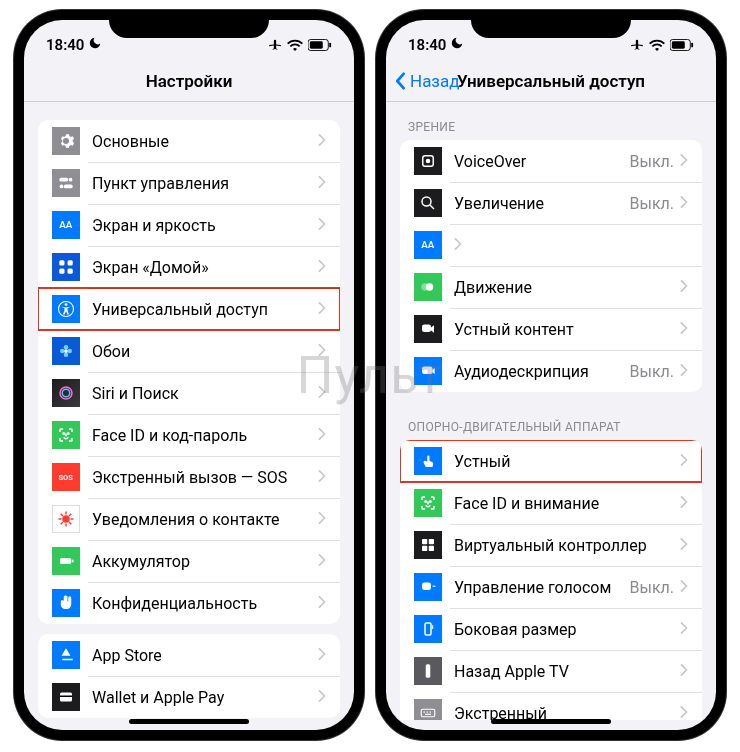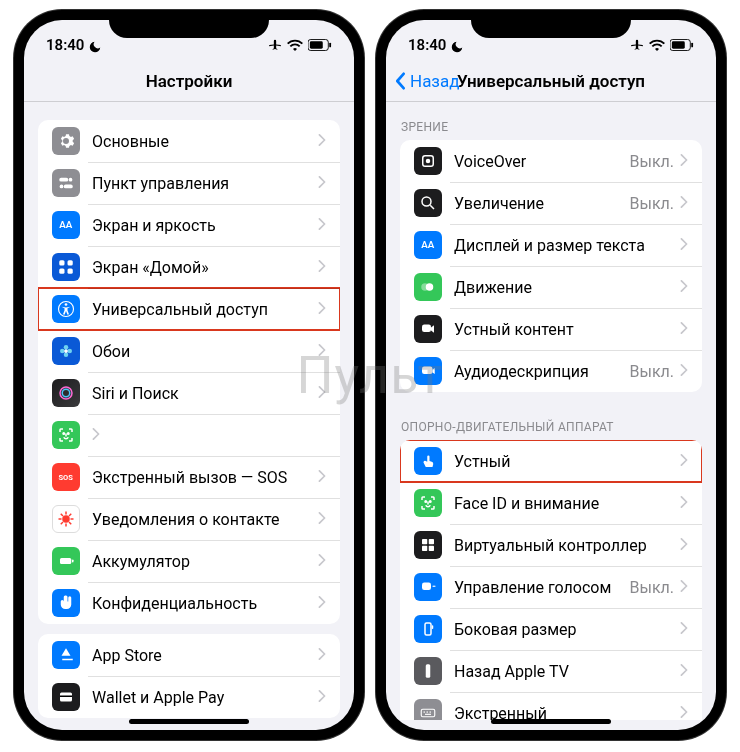--- a/index.html
+++ b/index.html
@@ -48,21 +48,21 @@
   }
   .status-bar {
     display: flex;
     justify-content: space-between;
     align-items: center;
     padding: 10px 22px 0;
     height: 40px;
     font-size: 15px;
     font-weight: 600;
   }
-  .status-left { display: flex; align-items: flex-end; gap: 4px; }
+  .status-left { display: flex; align-items: flex-start; gap: 4px; }
   .status-right { display: flex; align-items: center; gap: 5px; }
   .status-right svg { display: block; }
   .nav-bar {
     height: 42px;
     display: flex;
     align-items: center;
     justify-content: center;
     position: relative;
     border-bottom: 0.5px solid rgba(0,0,0,0.15);
     background: #f2f2f7;
@@ -81,21 +81,21 @@
   }
   .content {
     overflow-y: hidden;
     height: calc(100% - 40px - 42px - 10px);
     padding-bottom: 0;
   }
   .section-header {
     font-size: 12px;
     color: #8a8a8e;
     text-transform: uppercase;
-    padding: 18px 15px 6px;
+    padding: 18px 22px 6px;
     letter-spacing: 0.3px;
   }
   .group {
     background: #fff;
     margin: 10px 14px;
     border-radius: 10px;
     overflow: hidden;
   }
   .group.first { margin-top: 18px; }
   .row {
@@ -115,21 +115,21 @@
     background: rgba(0,0,0,0.12);
   }
   .row.highlighted {
     outline: 2px solid #d9381e;
     outline-offset: -1px;
     z-index: 2;
   }
   .icon {
     width: 28px;
     height: 28px;
-    border-radius: 6px;
+    border-radius: 0;
     margin-right: 12px;
     flex-shrink: 0;
     display: flex;
     align-items: center;
     justify-content: center;
     color: #fff;
     font-size: 14px;
   }
   .label {
     flex: 1;
@@ -316,20 +316,21 @@
   </div>
           <div class="row">
     <div class="icon bg-green">
               <svg viewBox="0 0 24 24" fill="none" stroke="#fff" stroke-width="2">
                 <path d="M4 8V5a1 1 0 011-1h3M20 8V5a1 1 0 00-1-1h-3M4 16v3a1 1 0 001 1h3M20 16v3a1 1 0 01-1 1h-3"></path>
                 <circle cx="9" cy="10" r="1" fill="#fff"></circle>
                 <circle cx="15" cy="10" r="1" fill="#fff"></circle>
                 <path d="M9 15s1 2 3 2 3-2 3-2M12 10v3h-1"></path>
               </svg>
             </div>
+    <span class="label">Face ID и код-пароль</span>
 
     <span class="chevron"><svg width="8" height="12" viewBox="0 0 8 14" fill="none" stroke="#c7c7cc" stroke-width="2" stroke-linecap="round" stroke-linejoin="round">
                 <polyline points="1,1 7,7 1,13"></polyline>
               </svg></span>
   </div>
           <div class="row">
     <div class="icon bg-red">
               <svg viewBox="0 0 24 24">
                 <text x="2" y="16" font-size="10" font-weight="700" fill="#fff">SOS</text>
               </svg>
@@ -481,21 +482,20 @@
     <span class="chevron"><svg width="8" height="12" viewBox="0 0 8 14" fill="none" stroke="#c7c7cc" stroke-width="2" stroke-linecap="round" stroke-linejoin="round">
                 <polyline points="1,1 7,7 1,13"></polyline>
               </svg></span>
   </div>
           <div class="row">
     <div class="icon bg-blue">
               <svg viewBox="0 0 24 24">
                 <text x="3" y="16" font-size="13" font-weight="600" fill="#fff">AA</text>
               </svg>
             </div>
-    <span class="label">Дисплей и размер текста</span>
 
     <span class="chevron"><svg width="8" height="12" viewBox="0 0 8 14" fill="none" stroke="#c7c7cc" stroke-width="2" stroke-linecap="round" stroke-linejoin="round">
                 <polyline points="1,1 7,7 1,13"></polyline>
               </svg></span>
   </div>
           <div class="row">
     <div class="icon bg-green">
               <svg viewBox="0 0 24 24" fill="#fff">
                 <circle cx="14" cy="12" r="5"></circle>
                 <circle cx="8" cy="12" r="5" opacity="0.4"></circle>

